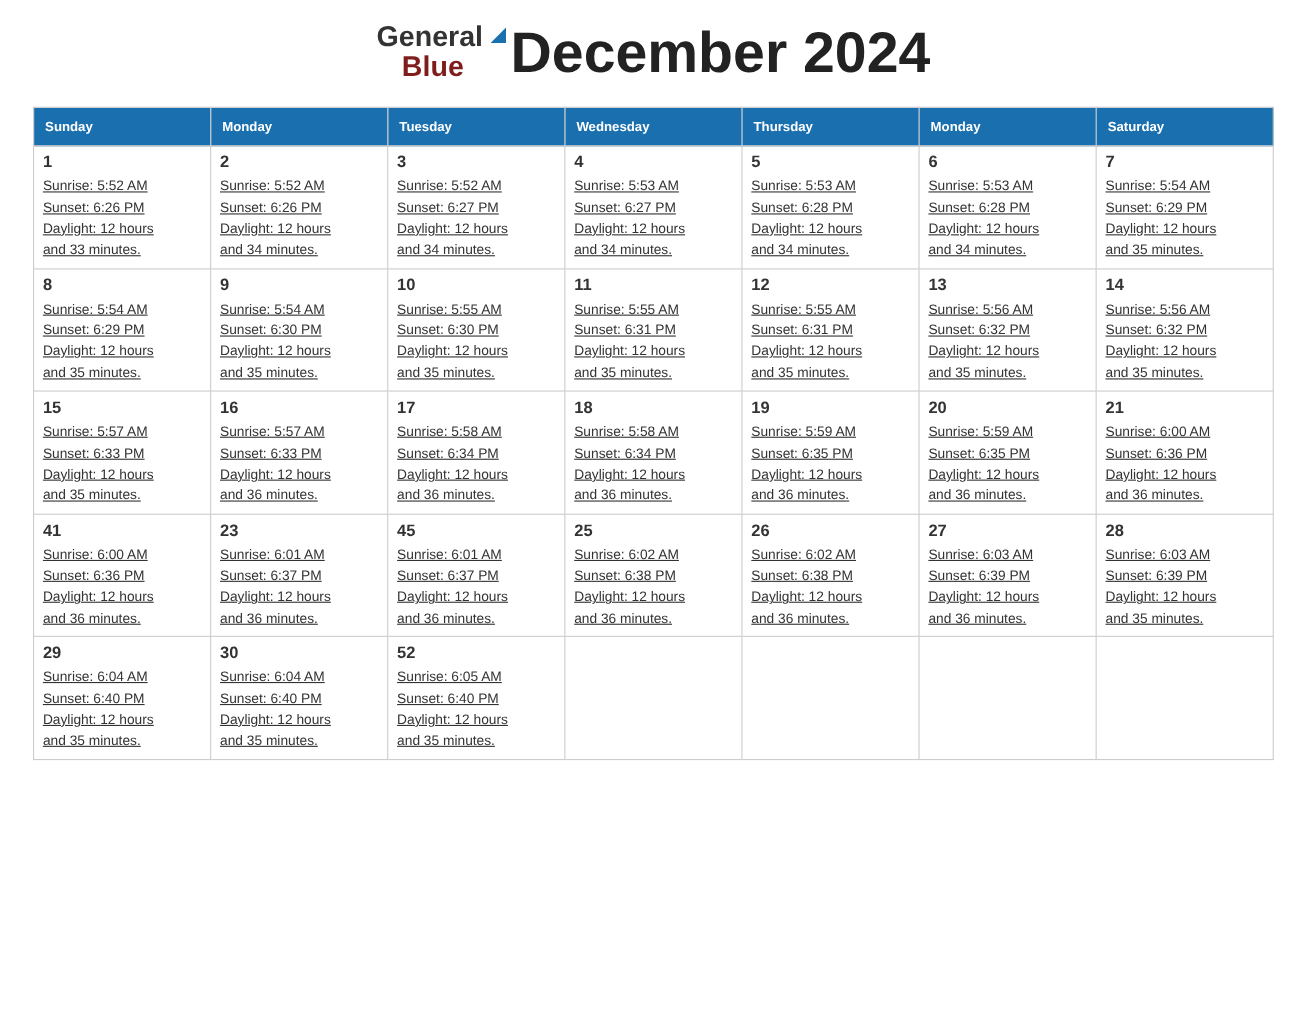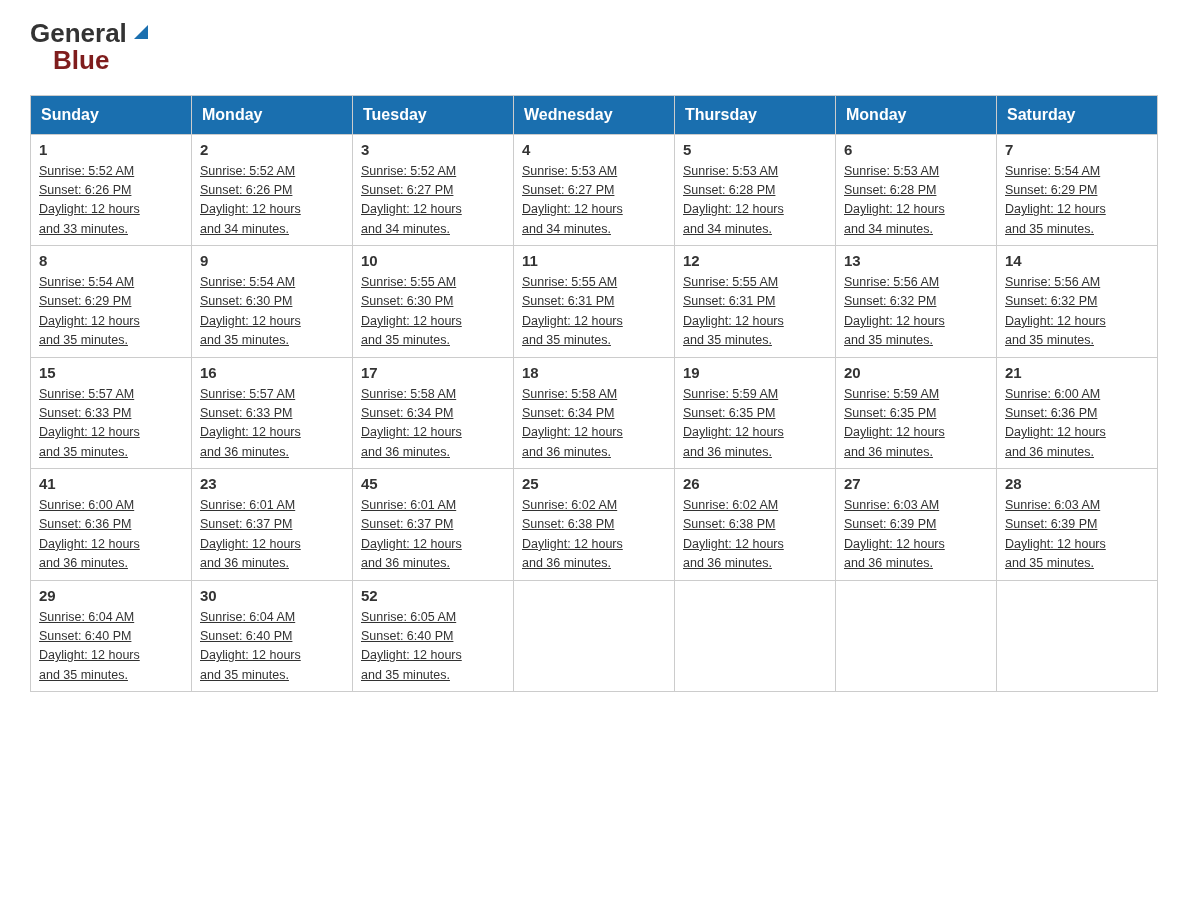--- a/index.html
+++ b/index.html
@@ -8,21 +8,20 @@
       background: #fff;
       padding: 20px 30px;
       width: 1188px;
       min-height: 918px;
     }
     .header {
       display: flex;
       justify-content: center;
       align-items: flex-start;
       margin-bottom: 20px;
-      flex-direction: column;
     }
     .title-area {
       text-align: right;
     }
     .month-title {
       font-size: 52px;
       font-weight: bold;
       color: #222;
       line-height: 1.1;
     }
@@ -31,21 +30,21 @@
       color: #444;
       margin-top: 4px;
     }
     .calendar {
       width: 100%;
       border-collapse: collapse;
     }
     .calendar th {
       background-color: #1a6faf;
       color: #fff;
-      font-size: 16px;
+      font-size: 12px;
       font-weight: bold;
       padding: 10px 10px;
       text-align: left;
       border: 1px solid #ccc;
     }
     .calendar td {
       border: 1px solid #ccc;
       vertical-align: top;
       padding: 6px 8px;
       font-size: 13px;
@@ -99,20 +98,21 @@
       <div style="display:flex; align-items:center; line-height:1;">
         <span class="logo-general">General</span>
         <svg width="22" height="22" viewBox="0 0 22 22" style="margin-left:3px; margin-top:-2px;">
           <polygon points="4,18 18,18 18,4" fill="#1a6faf"></polygon>
         </svg>
       </div>
       <span class="logo-blue-text">Blue</span>
     </div>
   </div>
   <div class="title-area">
+    <div class="month-title">December 2024</div>
   </div>
 </div>
 
 <table class="calendar">
   <thead>
     <tr>
     <th>Sunday</th>
         <th>Monday</th>
         <th>Tuesday</th>
         <th>Wednesday</th>

